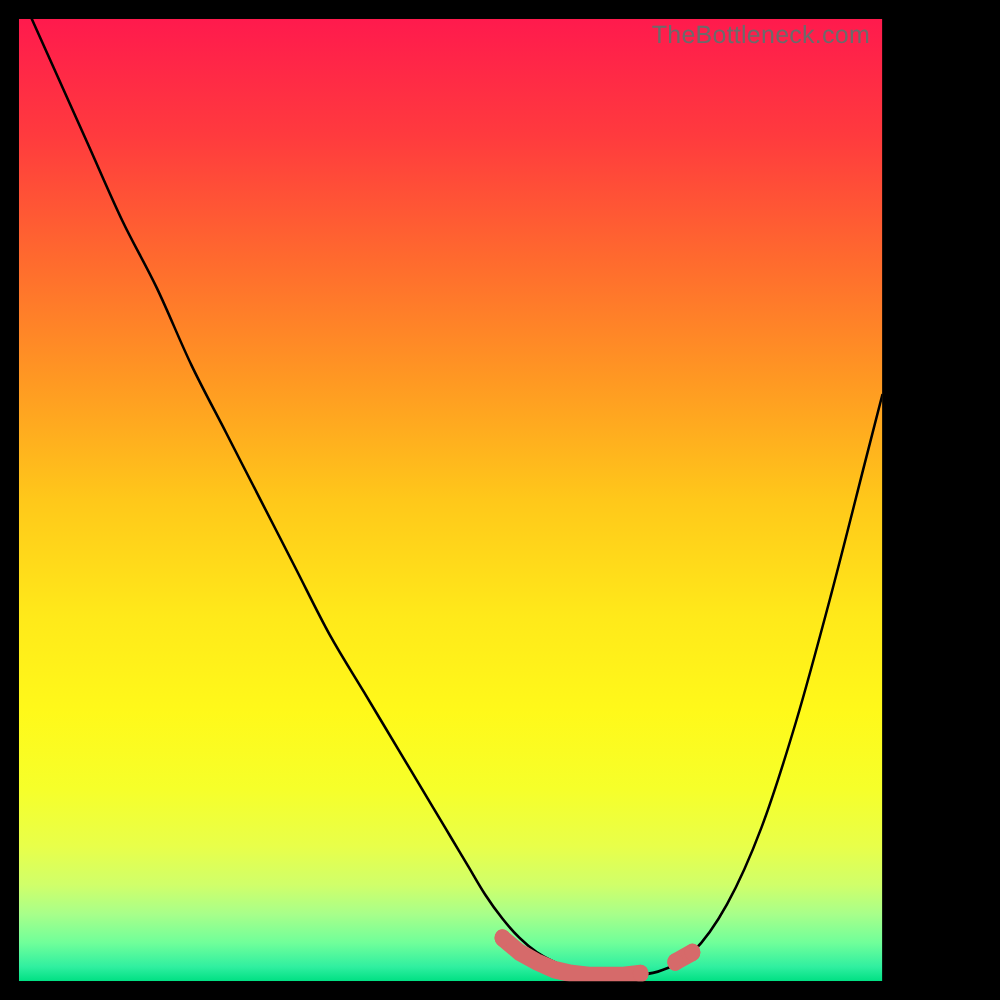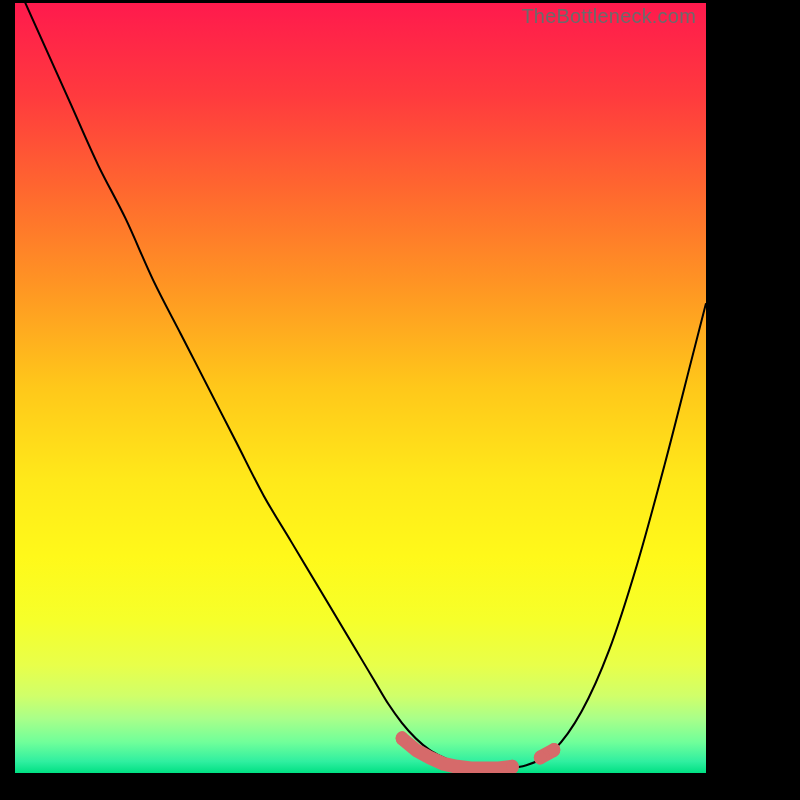--- a/index.html
+++ b/index.html
@@ -11,21 +11,21 @@
     overflow: hidden;
   }
   .stage {
     position: relative;
     width: 800px;
     height: 800px;
   }
   .plot-area {
     position: absolute;
     left: 15px;
-    top: 3px;
+    top: 15px;
     width: 691px;
     height: 770px;
     overflow: hidden;
   }
   .gradient-bg {
     position: absolute;
     left: 0;
     top: 0;
     width: 100%;
     height: 100%;

